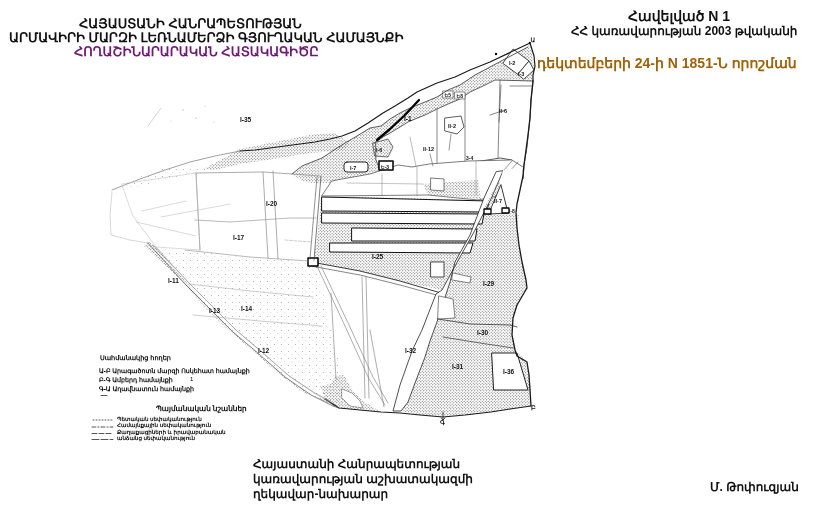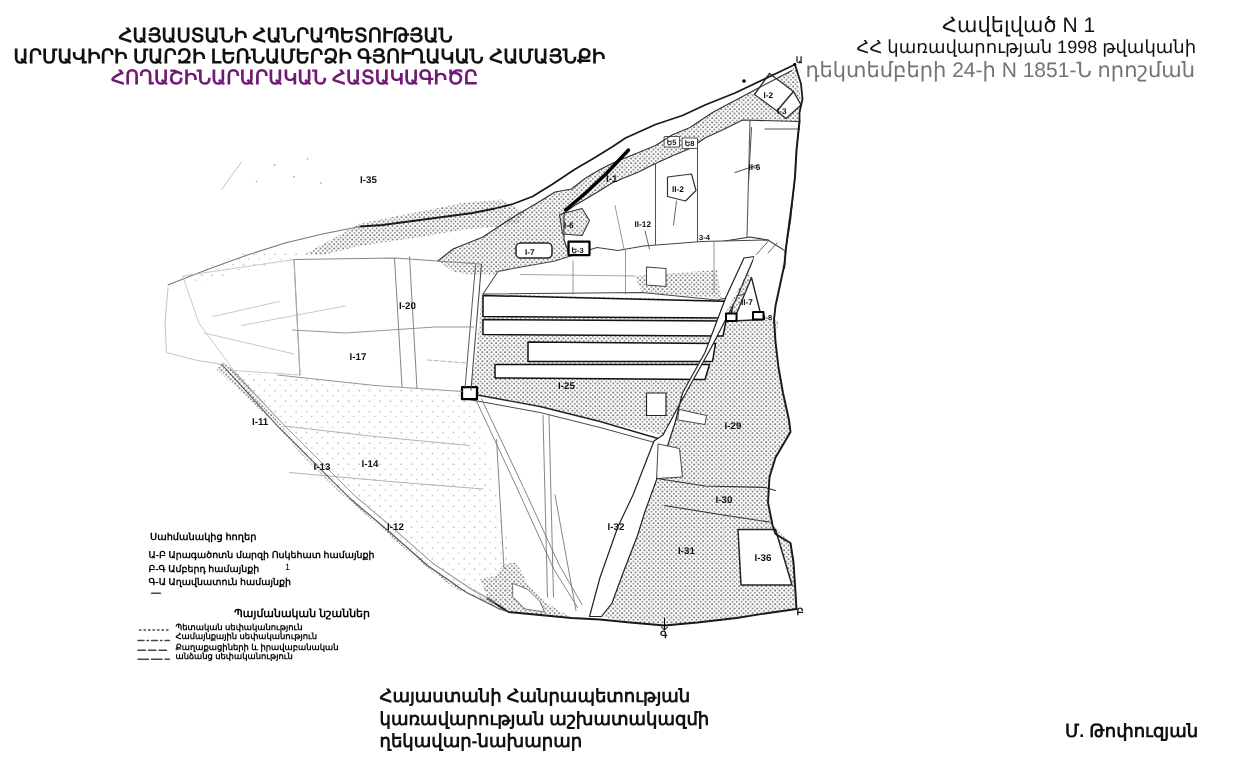--- a/index.html
+++ b/index.html
@@ -1,36 +1,36 @@
 <!DOCTYPE html>
 <html><head>
 <meta charset="utf-8">
 <style>
   html,body{margin:0;padding:0;background:#fff;width:825px;height:512px;overflow:hidden;}
   body{font-family:"Liberation Sans",sans-serif;color:#000;}
   .abs{position:absolute;}
   .ttl{font-weight:bold;font-size:13px;line-height:13.5px;white-space:nowrap;}
-  .ttr{font-weight:normal;font-size:14px;white-space:nowrap;}
+  .ttr{font-weight:bold;font-size:14px;white-space:nowrap;}
   .bc{font-weight:bold;font-size:12px;line-height:15px;text-align:left;}
   .br{font-weight:bold;font-size:12px;}
   .lg1h{font-size:6.5px;font-weight:bold;}
   .lg1{font-size:6.3px;line-height:9.2px;font-weight:bold;}
   .lg2h{font-size:7.3px;font-weight:bold;margin-left:40px;}
   .lg2{font-size:5.6px;line-height:6.6px;font-weight:bold;}
 </style>
 </head>
 <body>
 
 <div class="abs ttl" style="left:79px;top:17px;color:#111;">ՀԱՅԱՍՏԱՆԻ ՀԱՆՐԱՊԵՏՈՒԹՅԱՆ</div>
 <div class="abs ttl" style="left:9px;top:30.5px;color:#111;">ԱՐՄԱՎԻՐԻ ՄԱՐԶԻ ԼԵՌՆԱՄԵՐՁԻ ԳՅՈՒՂԱԿԱՆ ՀԱՄԱՅՆՔԻ</div>
 <div class="abs ttl" style="left:74px;top:44.5px;color:#701a75;">ՀՈՂԱՇԻՆԱՐԱՐԱԿԱՆ ՀԱՏԱԿԱԳԻԾԸ</div>
 
 <div class="abs ttr" style="left:628px;top:8px;color:#111;">Հավելված N 1</div>
-<div class="abs ttr" style="left:571px;top:23.5px;font-size:12px;color:#111;">ՀՀ կառավարության 1998 թվականի</div>
-<div class="abs ttr" style="left:537px;top:38px;color:#737373;">դեկտեմբերի 24-ի N 1851-Ն որոշման</div>
+<div class="abs ttr" style="left:571px;top:23.5px;font-size:12px;color:#111;">ՀՀ կառավարության 2003 թվականի</div>
+<div class="abs ttr" style="left:537px;top:55px;color:#a16207;">դեկտեմբերի 24-ի N 1851-Ն որոշման</div>
 
 <div class="abs bc" style="left:253px;top:457px;color:#111;">Հայաստանի Հանրապետության<br>կառավարության աշխատակազմի<br>ղեկավար-նախարար</div>
 
 <div class="abs br" style="left:710px;top:480px;color:#111;">Մ. Թոփուզյան</div>
 
 <div class="abs lg1h" style="left:100px;top:354px;">Սահմանակից հողեր</div>
 
 <div class="abs lg1" style="left:99px;top:366px;">Ա-Բ Արագածոտն մարզի Ոսկեհատ համայնքի<br>Բ-Գ Ամբերդ համայնքի<br>Գ-Ա Աղավնատուն համայնքի</div>
 
 <div class="abs" style="left:190px;top:376px;font-size:6px;">1</div>

